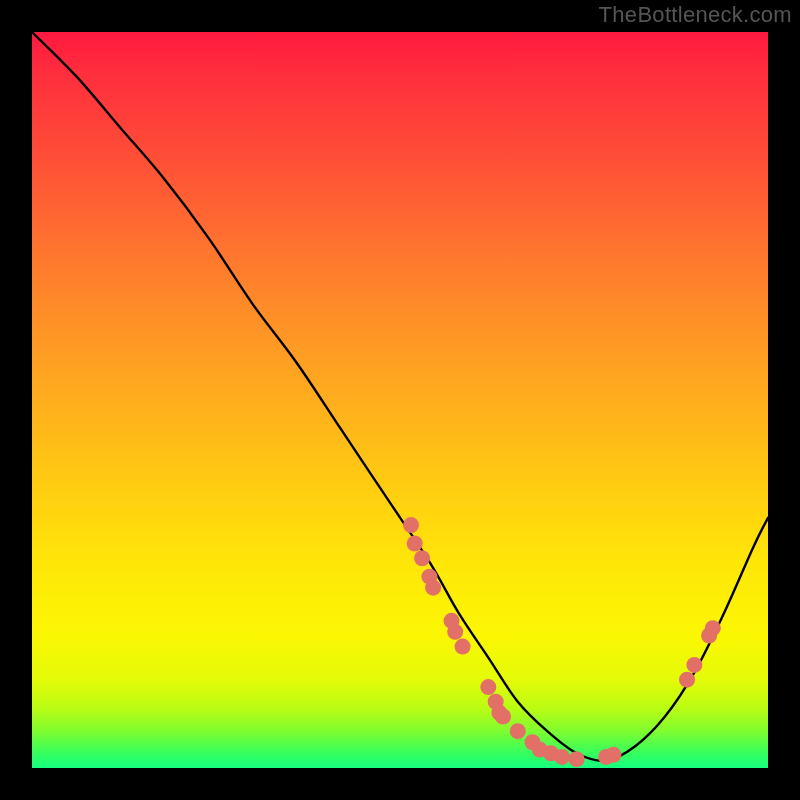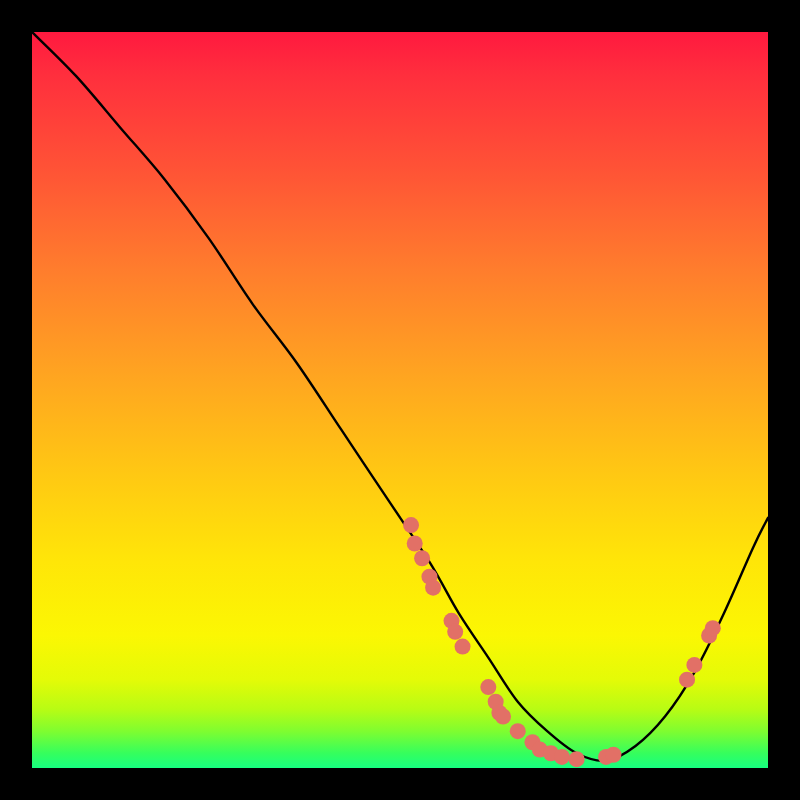--- a/index.html
+++ b/index.html
@@ -63,20 +63,21 @@
     left: 0;
     top: 0;
     width: 736px;
     height: 736px;
   }
 </style>
 </head>
 <body>
 
 <div class="frame">
+  <div class="watermark">TheBottleneck.com</div>
 
   <div class="plot-area">
     <div class="gradient-bg"></div>
     <svg class="curve" viewBox="0 0 736 736" preserveAspectRatio="none">
       <path id="curve-path" fill="none" stroke="#000" stroke-width="2.4" stroke-linecap="round" stroke-linejoin="round" d="M 0,0 C 7.359999999999999,7.360000000000014 29.439999999999998,28.213333333333424 44.16,44.16000000000008 C 58.879999999999995,60.10666666666674 73.6,78.50666666666665 88.32,95.67999999999995 C 103.03999999999999,112.85333333333325 117.75999999999999,128.79999999999993 132.48,147.19999999999993 C 147.2,165.59999999999994 161.92,185.2266666666667 176.64,206.08000000000004 C 191.35999999999999,226.9333333333334 206.07999999999998,251.46666666666667 220.79999999999998,272.32 C 235.51999999999998,293.1733333333333 250.23999999999998,310.34666666666664 264.96,331.2 C 279.68,352.05333333333334 294.4,375.36 309.12,397.44 C 323.84000000000003,419.52 338.55999999999995,441.6 353.28,463.68 C 368,485.76 385.1733333333334,510.2933333333333 397.44000000000005,529.92 C 409.7066666666667,549.5466666666666 417.06666666666666,565.4933333333333 426.88,581.44 C 436.6933333333333,597.3866666666668 446.50666666666666,610.88 456.32,625.6 C 466.1333333333333,640.32 475.9466666666667,657.4933333333333 485.76000000000005,669.76 C 495.5733333333334,682.0266666666666 505.3866666666666,690.6133333333333 515.1999999999999,699.2 C 525.0133333333332,707.7866666666667 534.8266666666666,716.3733333333333 544.64,721.28 C 554.4533333333334,726.1866666666666 564.2666666666667,729.8666666666667 574.08,728.64 C 583.8933333333334,727.4133333333333 593.7066666666667,721.28 603.52,713.92 C 613.3333333333333,706.56 623.1466666666668,696.7466666666667 632.96,684.48 C 642.7733333333333,672.2133333333334 652.5866666666667,657.4933333333332 662.4,640.3199999999999 C 672.2133333333333,623.1466666666666 682.0266666666666,602.2933333333334 691.8399999999999,581.44 C 701.6533333333332,560.5866666666667 713.92,531.1466666666668 721.28,515.2 C 728.64,499.2533333333334 733.5466666666666,490.6666666666667 736,485.76"></path>
       <g id="markers-group">
           <circle cx="379.04" cy="493.12" r="8" fill="#e27066"></circle>
           <circle cx="382.72" cy="511.52" r="8" fill="#e27066"></circle>
           <circle cx="390.08000000000004" cy="526.24" r="8" fill="#e27066"></circle>
           <circle cx="397.44000000000005" cy="544.64" r="8" fill="#e27066"></circle>

